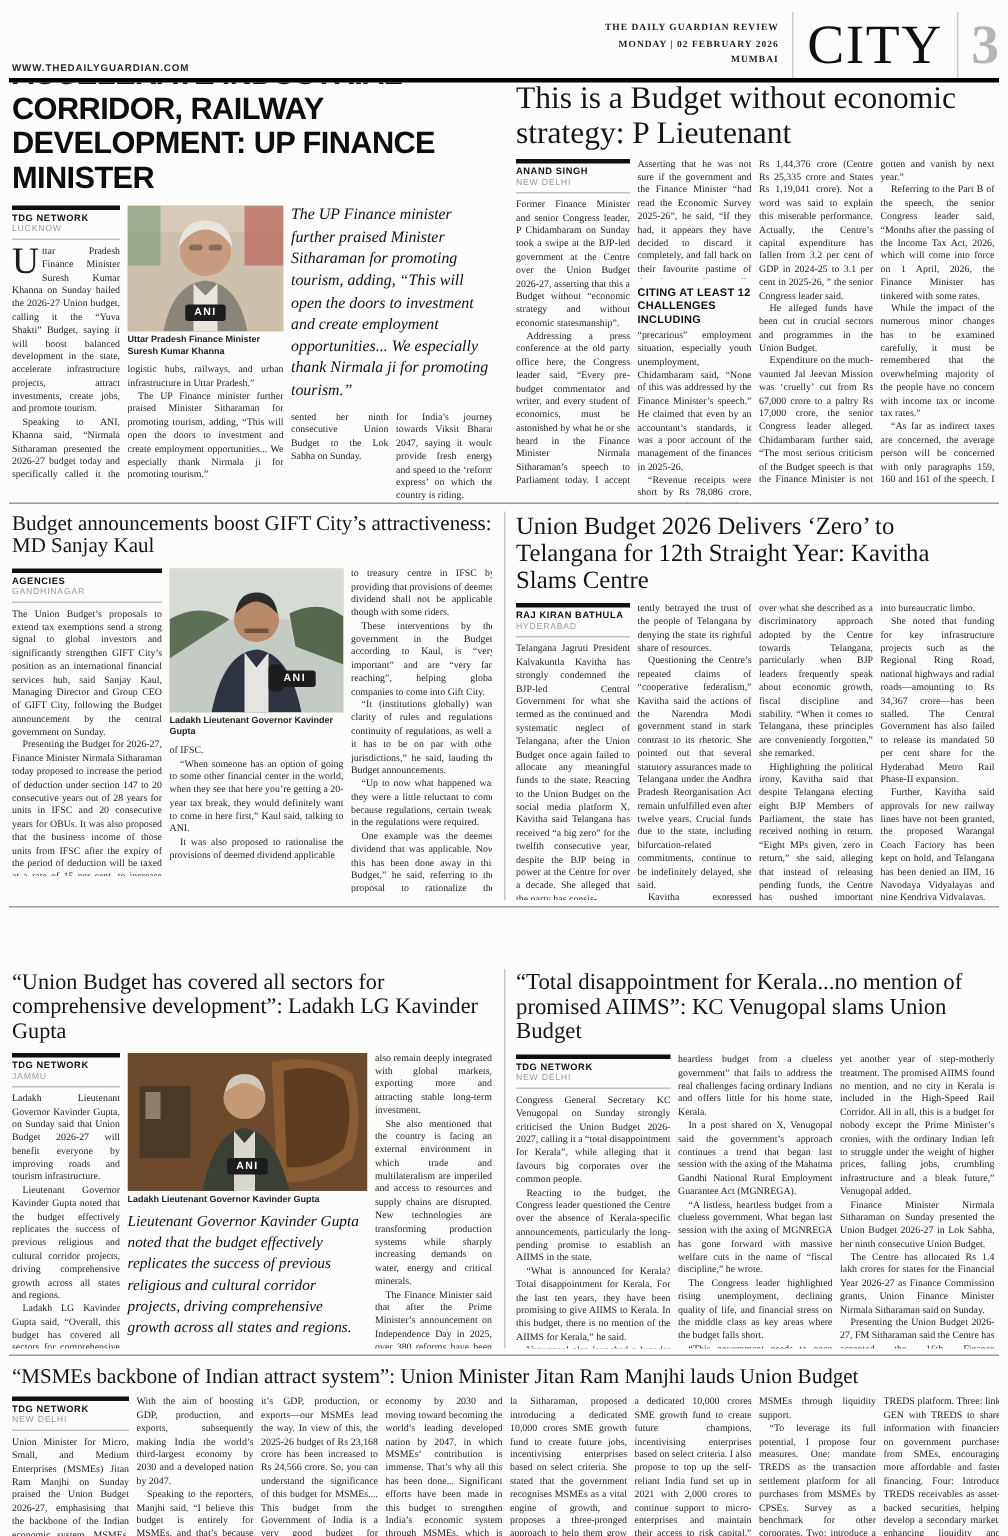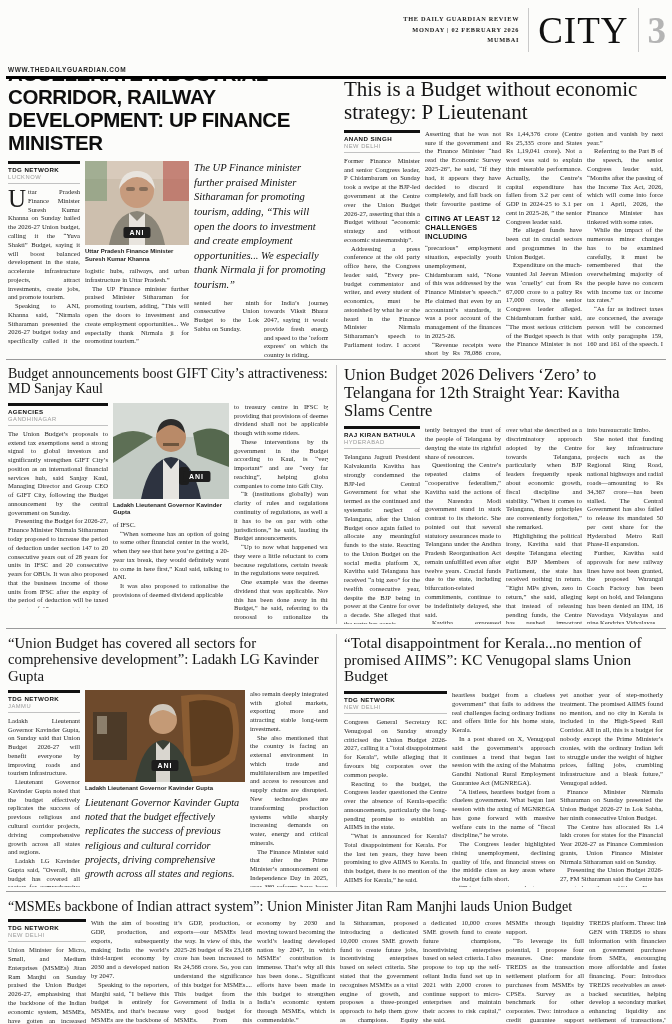--- a/index.html
+++ b/index.html
@@ -1,33 +1,33 @@
 <!DOCTYPE html>
 <html><head>
 <meta charset="utf-8">
 <style>
   html,body{margin:0;padding:0;background:#e8e8e8;}
   .page{position:relative;width:672px;height:1024px;margin:0 auto;background:#fcfcfa;color:#1c1c1c;
         font-family:"Liberation Serif",serif;overflow:hidden;box-sizing:border-box;padding:0 6px;}
   
-  .masthead{position:relative;height:76px;}
+  .masthead{position:relative;height:52px;}
   .site-url{position:absolute;left:2px;bottom:3px;font:bold 6.5px "Liberation Sans",sans-serif;letter-spacing:.6px;color:#2a2a2a;}
   .mast-right{position:absolute;right:0;top:8px;display:flex;align-items:center;gap:9px;}
   .pub-block{text-align:right;font:bold 6.3px "Liberation Serif",serif;letter-spacing:.7px;color:#222;line-height:1.7;}
   .mast-div{width:1px;height:44px;background:#c9c9c9;}
   .city-label{font-family:"Liberation Serif",serif;font-size:37px;letter-spacing:1px;color:#101010;line-height:1;}
   .page-num{font-family:"Liberation Serif",serif;font-weight:bold;font-size:37px;color:#b4b4b4;line-height:1;}
   .thick-rule{height:3px;background:#000;margin:0 -0px;}
   
   .band{display:flex;gap:0;padding:5px 2px 4px 2px;box-sizing:border-box;overflow:hidden;}
   .half{width:322px;box-sizing:border-box;overflow:hidden;}
   .vband{width:16px;display:flex;justify-content:center;flex:none;}
   .vband i{display:block;width:1px;background:#c6c6c6;}
   .hrule{height:1px;background:#9a9a9a;margin:0;}
-  .b1{height:280px;align-items:center;} .b2{height:268px;} .b3{height:262px;} .b4{height:146px;display:block;}
+  .b1{height:280px;align-items:center;} .b2{height:268px;} .b3{height:262px;margin-top:36px;} .b4{height:146px;display:block;}
   
   .hl-sans{font-family:"Liberation Sans",sans-serif;font-weight:700;font-size:20.5px;line-height:1.12;
            letter-spacing:-.4px;color:#0e0e0e;margin:2px 0 6px 0;}
   .hl-serif{font-family:"Liberation Serif",serif;font-weight:500;color:#151515;margin:1px 0 6px 0;line-height:1.1;}
   .hl-b{font-size:21px;} .hl-c{font-size:14px;} .hl-d{font-size:16.5px;} .hl-e{font-size:14.8px;} .hl-f{font-size:15.2px;} .hl-g{font-size:14px;margin:2px 0 5px 0;}
   
   .byline{margin:0 0 4px 0;}
   .byline .bar{height:3px;background:#111;margin-bottom:2px;}
   .byline .who{font:bold 6.2px "Liberation Sans",sans-serif;letter-spacing:.4px;color:#111;}
   .byline .where{font:5.8px "Liberation Sans",sans-serif;color:#9a9a9a;letter-spacing:.5px;margin-top:1px;}

